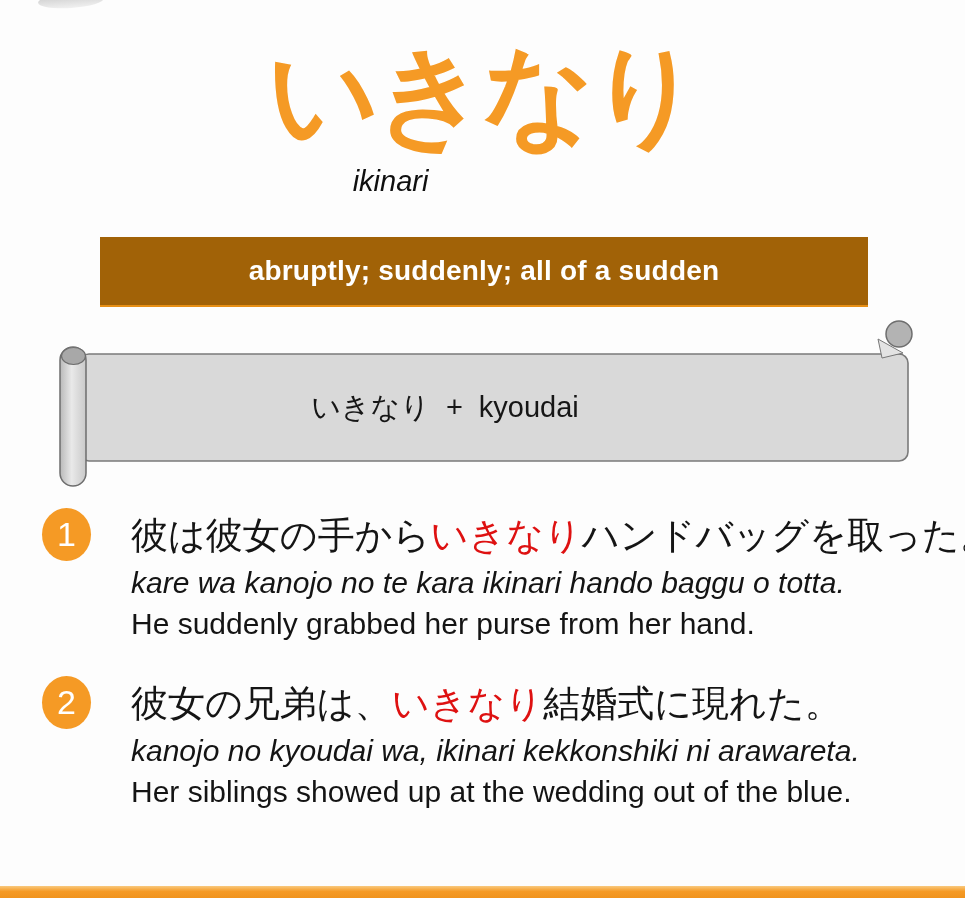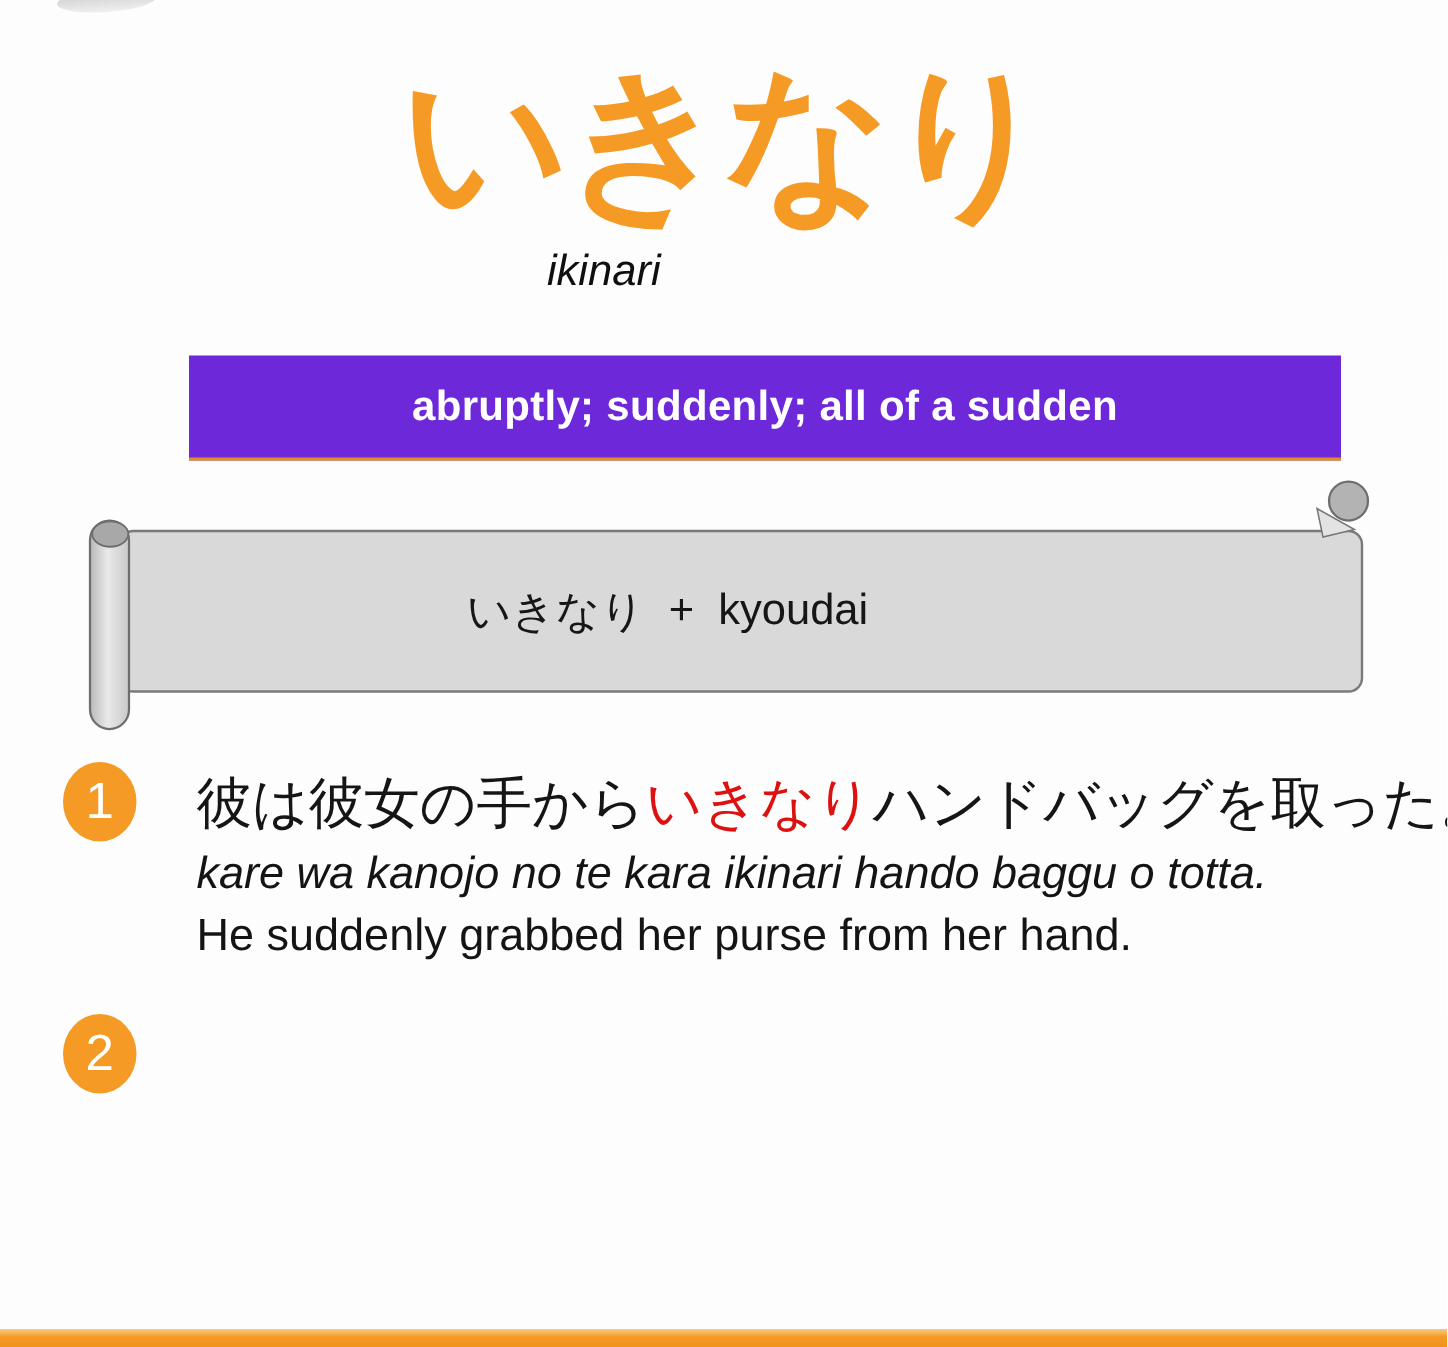--- a/index.html
+++ b/index.html
@@ -28,34 +28,34 @@
     width:965px; height:145px; line-height:145px;
     margin:0;
     text-align:center;
     font-size:110px; font-weight:bold;
     letter-spacing:-5px;
     color:#F59A25;
     white-space:nowrap;
   }
 
   .title-romaji {
-    position:absolute; top:164px; left:12px;
+    position:absolute; top:164px; left:0;
     width:781px; line-height:34px;
     text-align:center;
     font-style:italic;
     font-size:29px;
     color:#0f0f0f;
   }
 
   .meaning-banner {
     position:absolute; left:100px; top:237px;
     width:768px; height:68px;
-    background:#6d28d9;
+    background:#a16207;
     border-bottom:2px solid #e78f15;
-    display:flex; align-items:center; justify-content:center;margin-left:26px;
+    display:flex; align-items:center; justify-content:center;
   }
   .meaning-banner span {
     color:#ffffff; font-weight:bold; font-size:28px;
     letter-spacing:.2px;
   }
 
   .scroll-wrap { position:absolute; left:55px; top:315px; width:860px; height:180px; }
   .scroll-svg { position:absolute; left:0; top:0; }
   .scroll-text {
     position:absolute; left:25px; top:39px;
@@ -143,16 +143,21 @@
   </div>
   <section class="example ex1">
     <div class="jp-line"><span>彼は彼女の手から</span><span class="jp-hl">いきなり</span><span>ハンドバッグを取った。</span></div>
     <div class="romaji-line">kare wa kanojo no te kara ikinari hando baggu o totta.</div>
     <div class="english-line">He suddenly grabbed her purse from her hand.</div>
   </section>
 
   <div class="num-badge badge2">
     <span>2</span>
   </div>
+  <section class="example ex2">
+    <div class="jp-line"><span>彼女の兄弟は、</span><span class="jp-hl">いきなり</span><span>結婚式に現れた。</span></div>
+    <div class="romaji-line">kanojo no kyoudai wa, ikinari kekkonshiki ni arawareta.</div>
+    <div class="english-line">Her siblings showed up at the wedding out of the blue.</div>
+  </section>
 
   <div class="bottom-bar"></div>
 
 </div>
 
 </body></html>

